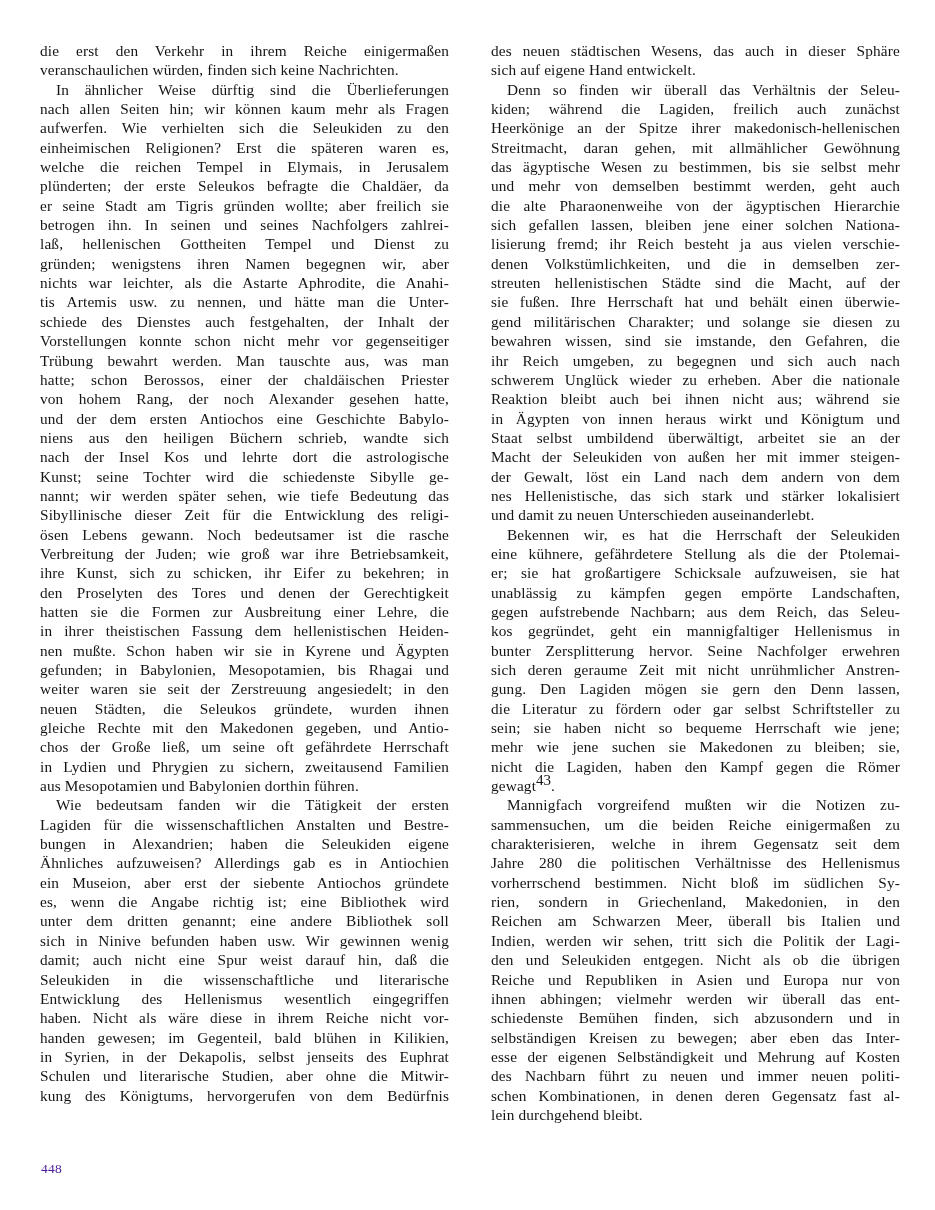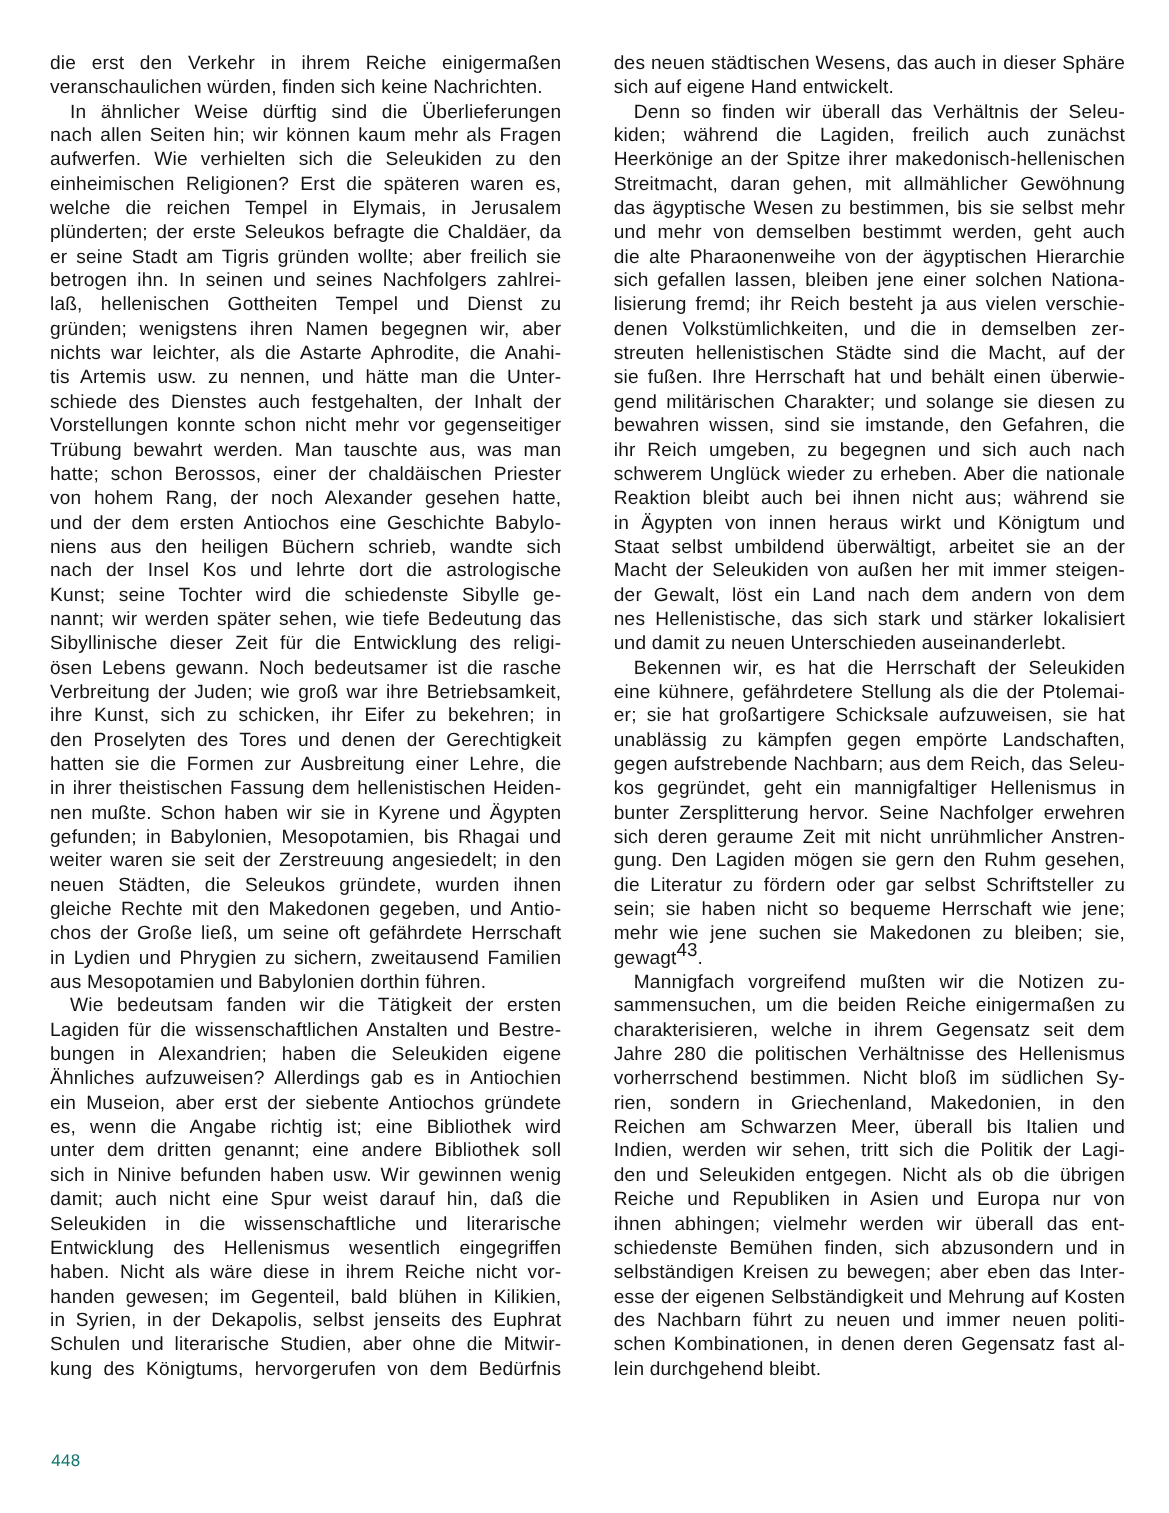--- a/index.html
+++ b/index.html
@@ -6,21 +6,21 @@
     margin: 0;
     padding: 0;
     background: #ffffff;
   }
   .page {
     position: relative;
     width: 935px;
     height: 1210px;
     background: #ffffff;
     color: #141414;
-    font-family: Liberation Sans, sans-serif;
+    font-family: Liberation Serif, serif;
     overflow: hidden;
   }
   .columns {
     position: absolute;
     top: 41px;
     left: 40px;
     display: flex;
     gap: 42px;
   }
   .col {
@@ -47,21 +47,21 @@
     line-height: 0;
     vertical-align: super;
     letter-spacing: 0;
   }
   .page-num {
     position: absolute;
     left: 41px;
     top: 1161px;
     font-size: 13.5px;
     letter-spacing: 0.3px;
-    color: #0f766e;
+    color: #4c1d95;
   }
 </style>
 </head>
 <body>
 
 <div class="page">
   <div class="columns">
     <div class="col">
         <div class="line">die erst den Verkehr in ihrem Reiche einigermaßen</div>
         <div class="line end">veranschaulichen würden, finden sich keine Nachrichten.</div>
@@ -146,24 +146,25 @@
         <div class="line">nes Hellenistische, das sich stark und stärker lokalisiert</div>
         <div class="line end">und damit zu neuen Unterschieden auseinanderlebt.</div>
         <div class="line in">Bekennen wir, es hat die Herrschaft der Seleukiden</div>
         <div class="line">eine kühnere, gefährdetere Stellung als die der Ptolemai-</div>
         <div class="line">er; sie hat großartigere Schicksale aufzuweisen, sie hat</div>
         <div class="line">unablässig zu kämpfen gegen empörte Landschaften,</div>
         <div class="line">gegen aufstrebende Nachbarn; aus dem Reich, das Seleu-</div>
         <div class="line">kos gegründet, geht ein mannigfaltiger Hellenismus in</div>
         <div class="line">bunter Zersplitterung hervor. Seine Nachfolger erwehren</div>
         <div class="line">sich deren geraume Zeit mit nicht unrühmlicher Anstren-</div>
-        <div class="line">gung. Den Lagiden mögen sie gern den Ruhm gesehen,</div>
+        <div class="line">gung. Den Lagiden mögen sie gern den Denn lassen,</div>
         <div class="line">die Literatur zu fördern oder gar selbst Schriftsteller zu</div>
         <div class="line">sein; sie haben nicht so bequeme Herrschaft wie jene;</div>
         <div class="line">mehr wie jene suchen sie Makedonen zu bleiben; sie,</div>
+        <div class="line">nicht die Lagiden, haben den Kampf gegen die Römer</div>
         <div class="line end">gewagt<sup>43</sup>.</div>
         <div class="line in">Mannigfach vorgreifend mußten wir die Notizen zu-</div>
         <div class="line">sammensuchen, um die beiden Reiche einigermaßen zu</div>
         <div class="line">charakterisieren, welche in ihrem Gegensatz seit dem</div>
         <div class="line">Jahre 280 die politischen Verhältnisse des Hellenismus</div>
         <div class="line">vorherrschend bestimmen. Nicht bloß im südlichen Sy-</div>
         <div class="line">rien, sondern in Griechenland, Makedonien, in den</div>
         <div class="line">Reichen am Schwarzen Meer, überall bis Italien und</div>
         <div class="line">Indien, werden wir sehen, tritt sich die Politik der Lagi-</div>
         <div class="line">den und Seleukiden entgegen. Nicht als ob die übrigen</div>

